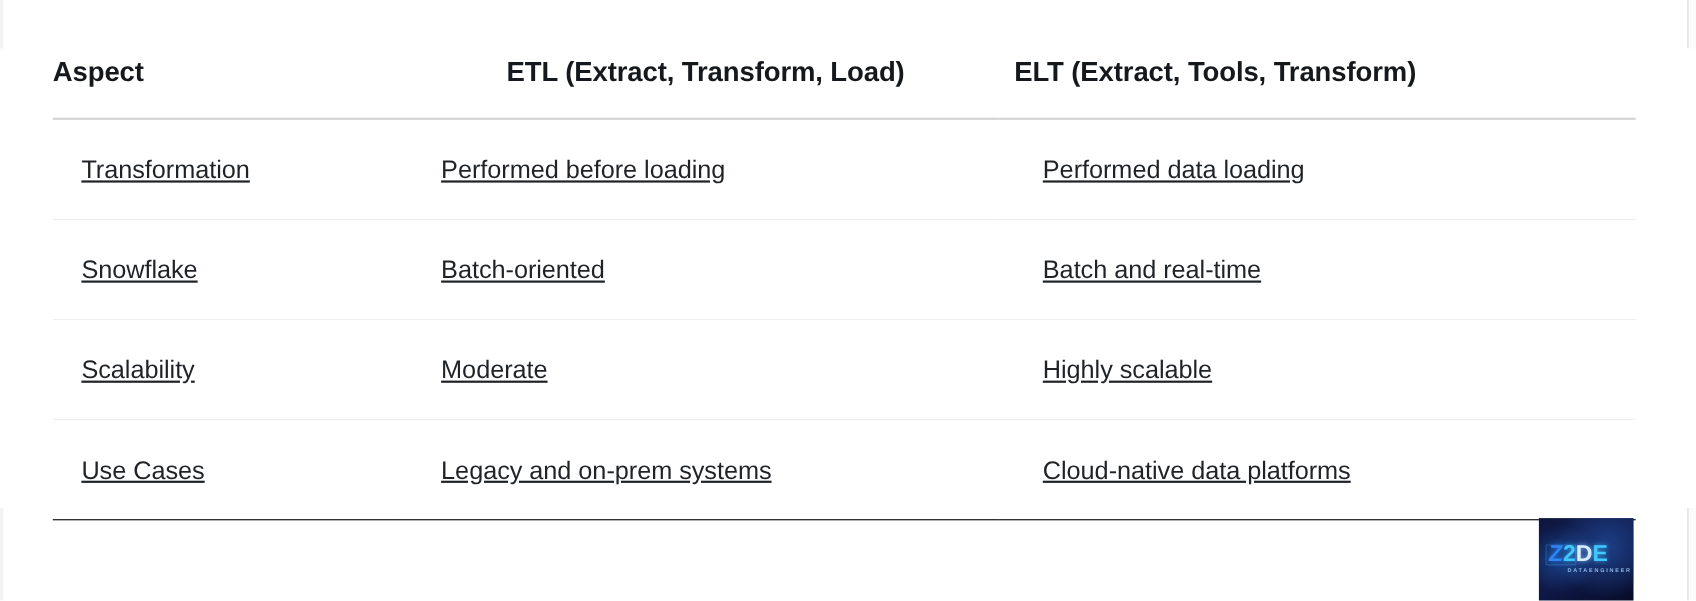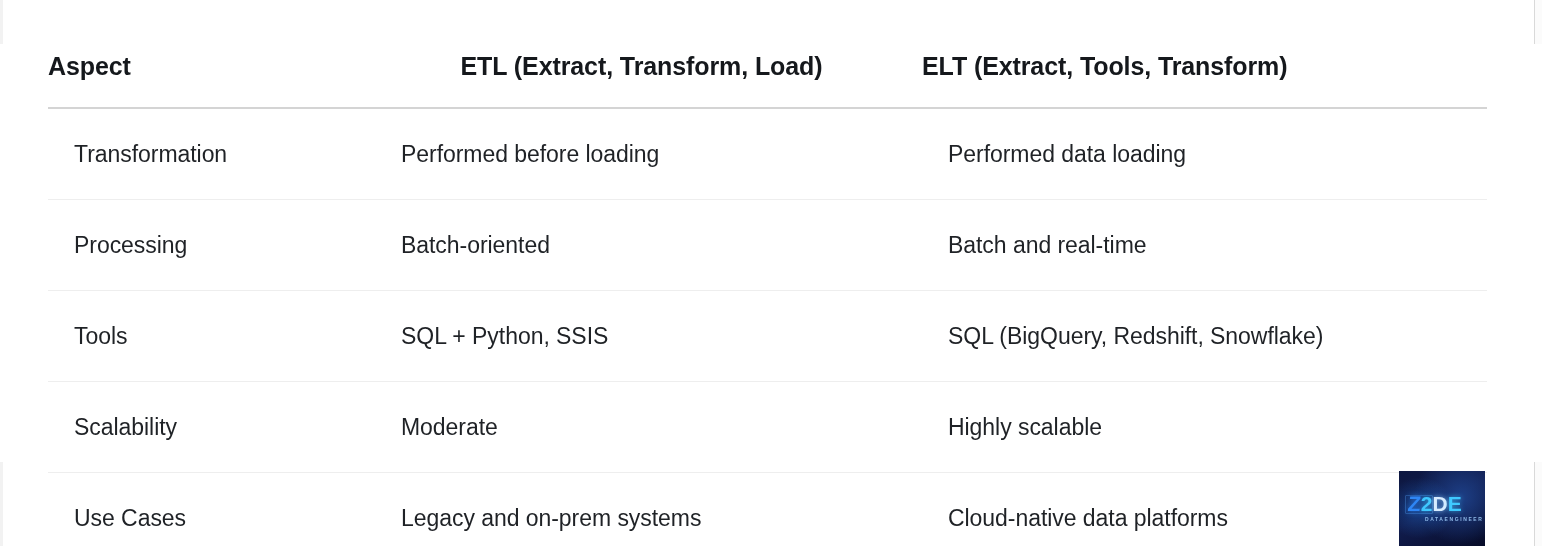--- a/index.html
+++ b/index.html
@@ -69,23 +69,24 @@
   table.compare tbody td {
     font-size: 23px;
     font-weight: normal;
     color: #1f2226;
     letter-spacing: -0.05px;
     height: 90px;
     padding: 0 0 0 26px;
     vertical-align: middle;
     border-bottom: 1px solid #eeeeee;
     white-space: nowrap;
+    text-decoration: underline;
   }
   table.compare tbody tr:last-child td {
-    border-bottom: 5px solid #000000;
+    border-bottom: 1px solid #000000;
   }
   table.compare tbody td.cell-etl { padding-left: 40px; }
   table.compare tbody td.cell-elt { padding-left: 40px; }
 
   
   .logo-badge {
     position: absolute;
     left: 1399px;
     top: 427px;
     width: 86px;
@@ -163,28 +164,23 @@
         <th class="h-elt">ELT (Extract, Tools, Transform)</th>
       </tr>
     </thead>
     <tbody>
       <tr>
         <td class="cell-aspect">Transformation</td>
         <td class="cell-etl">Performed before loading</td>
         <td class="cell-elt">Performed data loading</td>
       </tr>
       <tr>
-        <td class="cell-aspect">Processing</td>
+        <td class="cell-aspect">Snowflake</td>
         <td class="cell-etl">Batch-oriented</td>
         <td class="cell-elt">Batch and real-time</td>
-      </tr>
-      <tr>
-        <td class="cell-aspect">Tools</td>
-        <td class="cell-etl">SQL + Python, SSIS</td>
-        <td class="cell-elt">SQL (BigQuery, Redshift, Snowflake)</td>
       </tr>
       <tr>
         <td class="cell-aspect">Scalability</td>
         <td class="cell-etl">Moderate</td>
         <td class="cell-elt">Highly scalable</td>
       </tr>
       <tr>
         <td class="cell-aspect">Use Cases</td>
         <td class="cell-etl">Legacy and on-prem systems</td>
         <td class="cell-elt">Cloud-native data platforms</td>

